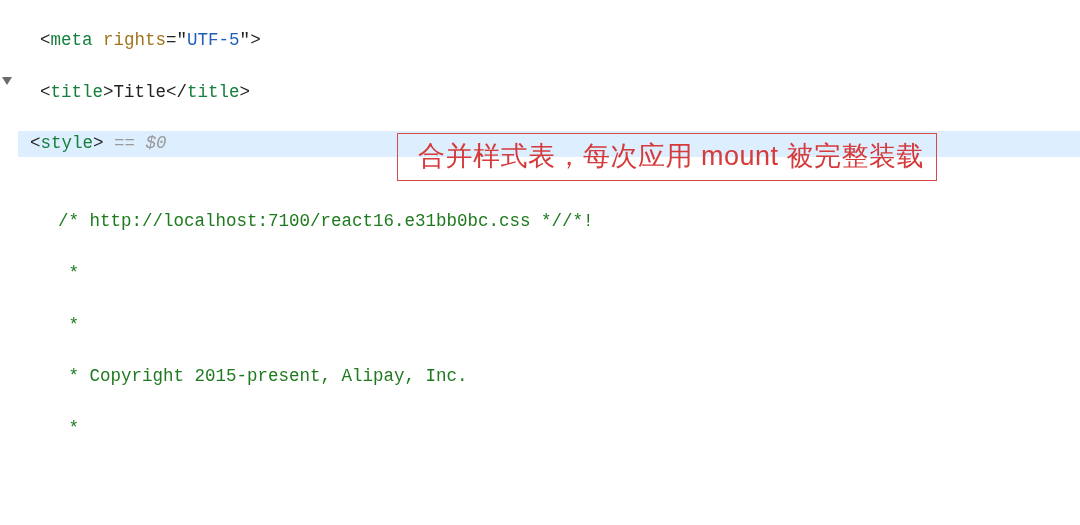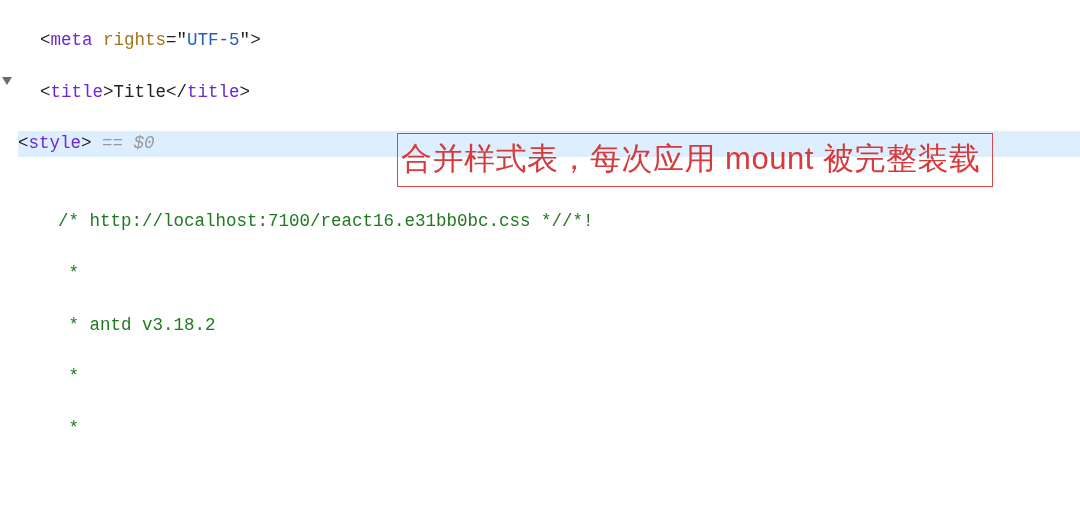--- a/index.html
+++ b/index.html
@@ -37,40 +37,41 @@
     left: 18px;
     top: 0;
     right: 0;
     padding-top: 2px;
     white-space: pre-wrap;
     word-break: break-all;
   }
   .line-hl {
     background: #ddeeff;
     width:100%;
+    padding-left:12px;
   }
   
-  .tag   { color: #6d28d9; }   
+  .tag   { color: #15803d; }   
   .attr  { color: #a1741b; }   
   .str   { color: #205fb8; }   
   .punc  { color: #222; }
   .cmt   { color: #9a9a9a; }   
   .comment-green { color: #1f7a1f; }   
   .txt   { color: #222; }
   .indent { padding-left: 22px; }
   .indent2 { padding-left: 40px; }
 
   .annotation {
     position: absolute;
     left: 397px;
     top: 133px;
     border: 1.5px solid #d84a4a;
-    padding: 4px 12px 6px 3px;
+    padding: 4px 12px 6px 20px;
     font-family: "PingFang SC","Microsoft YaHei","Hiragino Sans GB",sans-serif;
-    font-size: 31px;
+    font-size: 27px;
     color: #d63a3a;
     background: rgba(255,255,255,0);
     letter-spacing: 0.5px;
     font-weight: 400;
     line-height: 1.35;
   }
 </style>
 </head>
 <body>
 
@@ -78,22 +79,22 @@
   <div class="tri"></div>
 </div>
 
 <div class="code">
 <div class="indent"><span class="punc">&lt;</span><span class="tag">meta</span><span class="punc"> </span><span class="attr">rights</span><span class="punc">=</span><span class="punc">"</span><span class="str">UTF-5</span><span class="punc">"</span><span class="punc">&gt;</span></div>
 <div class="indent"><span class="punc">&lt;</span><span class="tag">title</span><span class="punc">&gt;</span><span class="txt">Title</span><span class="punc">&lt;/</span><span class="tag">title</span><span class="punc">&gt;</span></div>
 <div class="line-hl"><span class="punc">&lt;</span><span class="tag">style</span><span class="punc">&gt;</span><span class="cmt"> == </span><span class="cmt" style="font-style:italic">$0</span></div>
 <div>
 <div class="indent2"><span class="comment-green">/* http://localhost:7100/react16.e31bb0bc.css *//*!</span></div>
 <div class="indent2"><span class="comment-green"> *</span></div>
-<div class="indent2"><span class="comment-green"> * antd v3.18.2</span></div>
 <div class="indent2"><span class="comment-green"> *</span></div>
+<div class="indent2"><span class="comment-green"> * Copyright 2015-present, Alipay, Inc.</span></div>
 <div class="indent2"><span class="comment-green"> *</span></div>
 
 </div>
 </div>
 
 <div class="annotation">
   <span>合并样式表，每次应用 mount 被完整装载</span>
 </div>
 
 </body></html>

